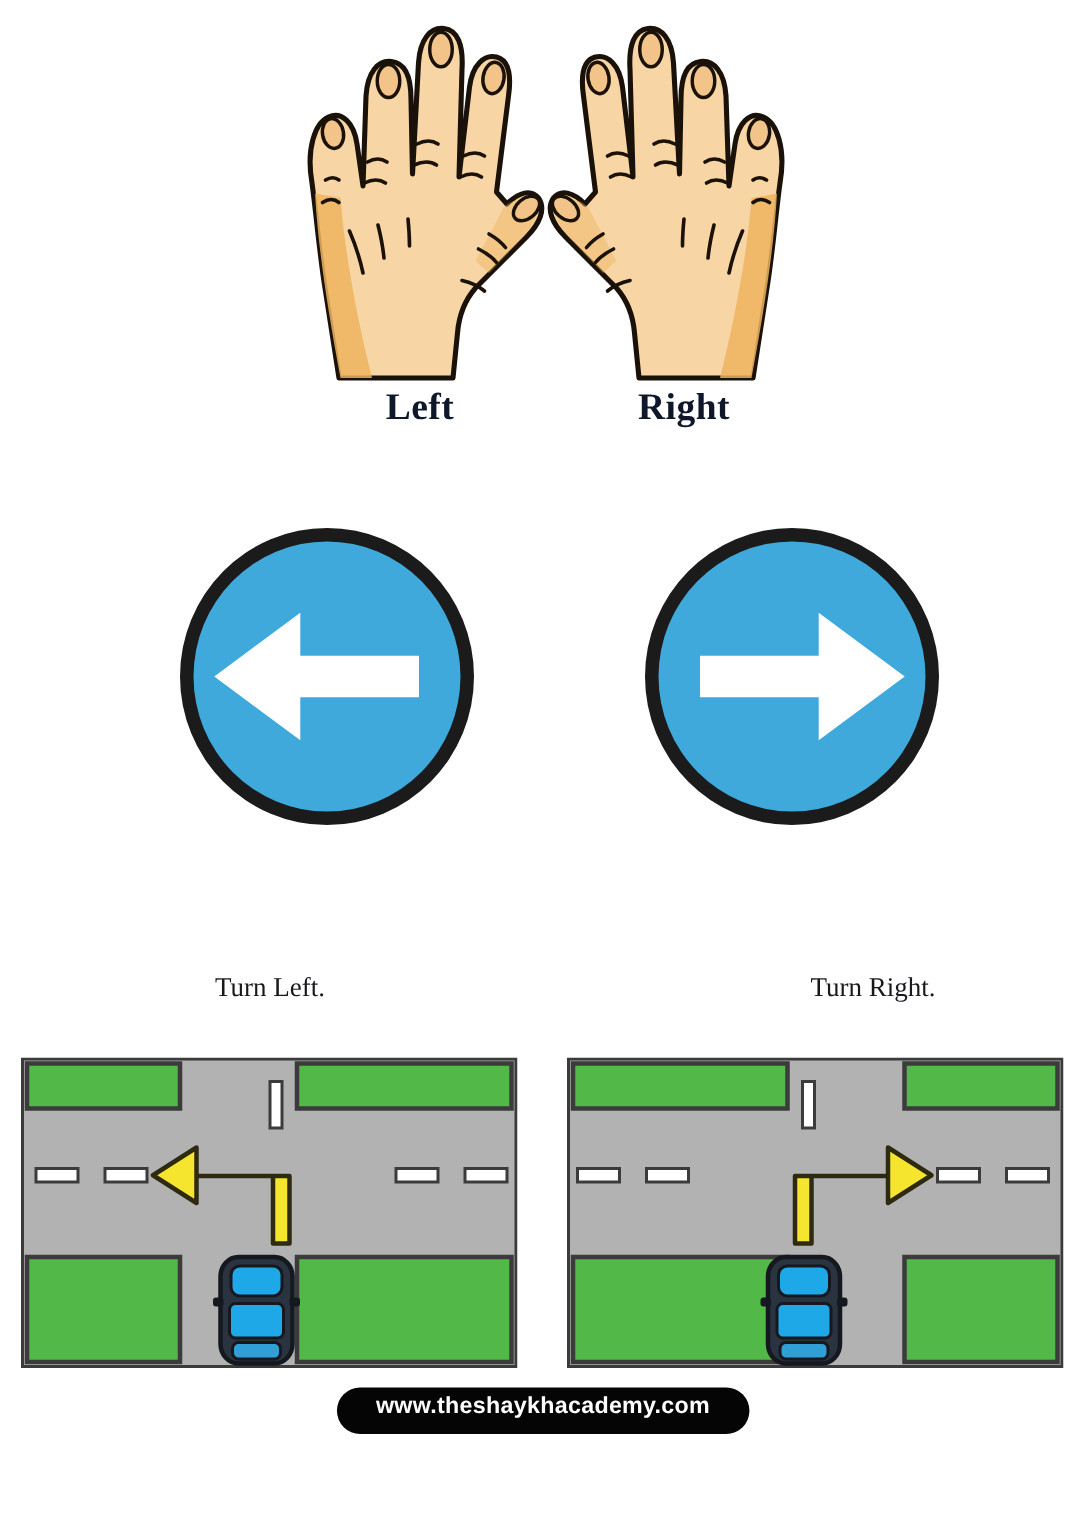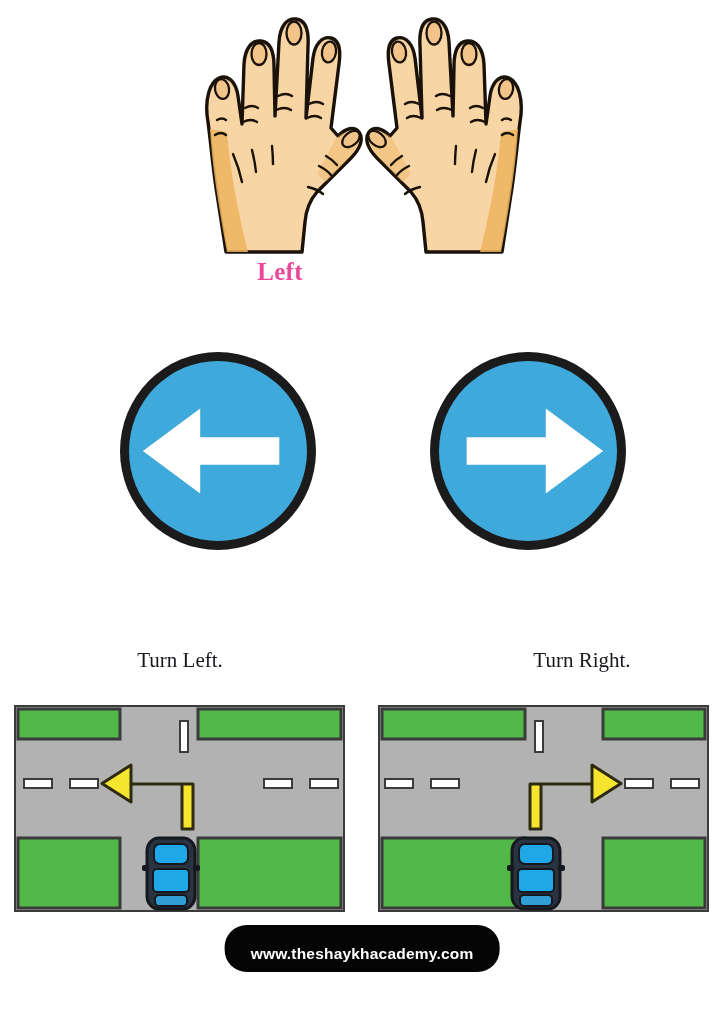--- a/index.html
+++ b/index.html
@@ -33,21 +33,21 @@
   #hand-right-figure { left: 362px; }
 
   .hand-label {
     position: absolute;
     top: 258px;
     width: 200px;
     text-align: center;
     font-family: "Liberation Serif", serif;
     font-weight: bold;
     font-size: 25px;
-    color: #ec4899;
+    color: #0f172a;
     letter-spacing: 0.3px;
   }
   #hand-left-label  { left: 180px; }
   #hand-right-label { left: 356px; }
 
   
   #signs-section {
     position: absolute;
     left: 0; top: 340px;
     width: 724px; height: 240px;
@@ -70,21 +70,21 @@
     width: 100%; height: 100%;
   }
 
   
   .turn-caption {
     position: absolute;
     top: 648px;
     width: 300px;
     text-align: center;
     font-family: "Liberation Serif", serif;
-    font-size: 21px;
+    font-size: 18px;
     color: #18181d;
   }
   #turn-left-caption  { left: 30px; }
   #turn-right-caption { left: 432px; }
 
   
   .road-diagram {
     position: absolute;
     top: 705px;
     width: 331px;
@@ -95,21 +95,21 @@
   .road-svg { display: block; width: 100%; height: 100%; }
 
   
   #footer-badge {
     position: absolute;
     left: 50%;
     transform: translateX(-50%);
     top: 925px;
     background: #050505;
     border-radius: 22px;
-    padding: 20px 26px 9px 26px;
+    padding: 4px 26px 9px 26px;
     color: #ffffff;
     font-family: "Liberation Sans", sans-serif;
     font-weight: bold;
     font-size: 15.5px;
     letter-spacing: 0.2px;
     white-space: nowrap;
   }
 </style>
 </head>
 <body>
@@ -231,20 +231,21 @@
           <path d="M122 183 q9 2 15 7"></path>
           <path d="M47 150 q6 14 9 28"></path>
           <path d="M66 146 q3 12 4 22"></path>
           <path d="M86 142 q1 10 1 18"></path>
         </g>
       </g>
     </svg>
   </div>
 
   <div class="hand-label" id="hand-left-label">Left</div>
+  <div class="hand-label" id="hand-right-label">Right</div>
 </div>
 
 <div id="signs-section">
 
   <div class="sign-circle" id="sign-left-circle">
     <svg class="sign-arrow-svg" viewBox="0 0 180 180" xmlns="http://www.w3.org/2000/svg">
       <path d="M152 76 L 72 76 L 72 47 L 14 90 L 72 133 L 72 104 L 152 104 Z" fill="#ffffff"></path>
     </svg>
   </div>
 

